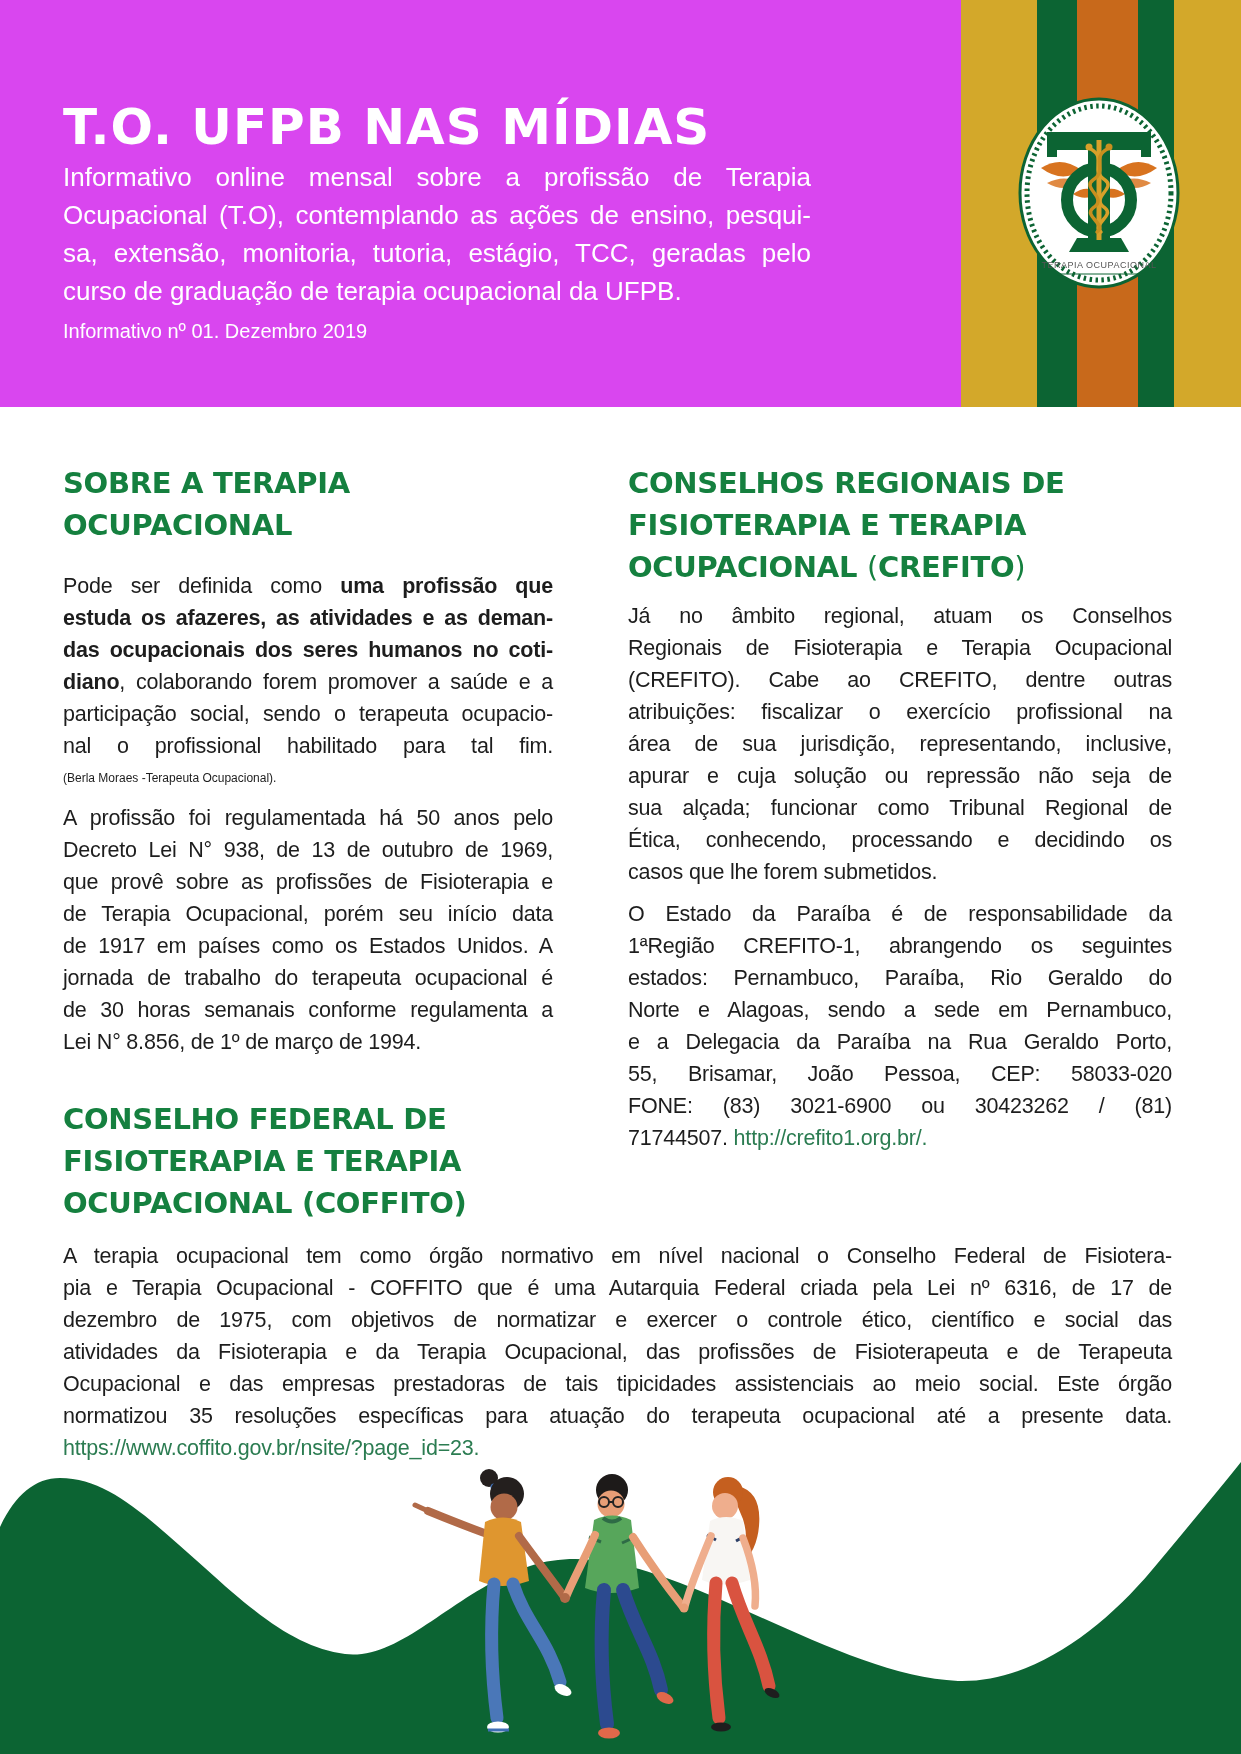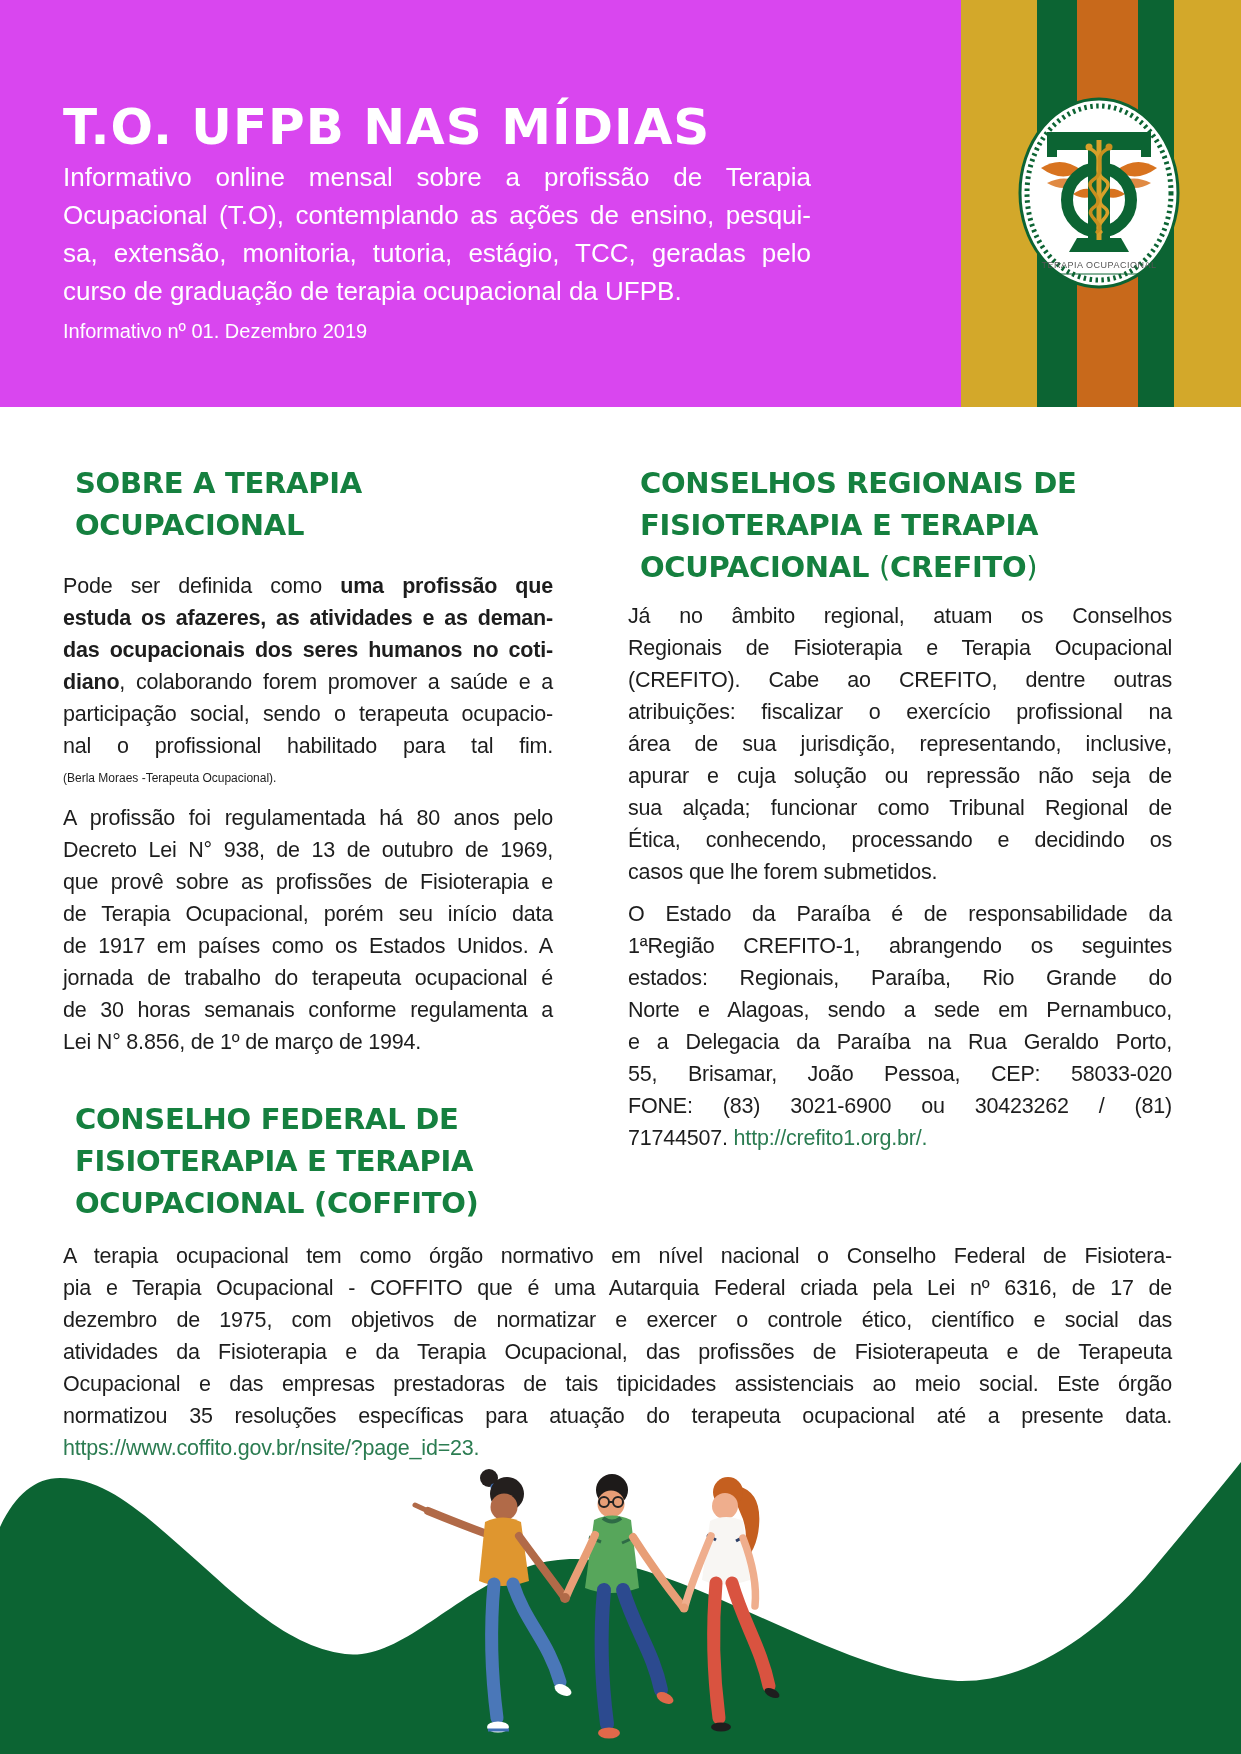--- a/index.html
+++ b/index.html
@@ -25,21 +25,21 @@
 
   .logo{position:absolute;left:1017px;top:96px;width:164px;height:194px;}
 
   
   .col{position:absolute;top:462px;}
   .col-left{left:63px;width:490px;}
   .col-right{left:628px;width:544px;}
 
   .heading{margin:0;font-family:"DejaVu Sans",sans-serif;font-weight:bold;font-size:29px;
            line-height:42px;color:#15803f;letter-spacing:-0.3px;}
-  .heading .tline{text-align:left;text-align-last:left;white-space:nowrap;margin-left:12px;}
+  .heading .tline{text-align:left;text-align-last:left;white-space:nowrap;}
   .paren{font-weight:normal;}
 
   .para{font-size:21.5px;line-height:32px;letter-spacing:-0.2px;}
   .para .tline{text-align:justify;text-align-last:justify;}
   .para .tline-last{text-align-last:left;}
   .bold{font-weight:bold;}
   .small{font-size:12px;letter-spacing:0;}
   .small-line{line-height:27px;}
 
   .mt24{margin-top:24px;}
@@ -122,21 +122,21 @@
     <div class="para mt24">
         <div class="tline"><span>Pode ser definida como </span><span class="bold">uma profissão que</span></div>
         <div class="tline"><span class="bold">estuda os afazeres, as atividades e as deman-</span></div>
         <div class="tline"><span class="bold">das ocupacionais dos seres humanos no coti-</span></div>
         <div class="tline"><span class="bold">diano</span><span>, colaborando forem promover a saúde e a</span></div>
         <div class="tline"><span>participação social, sendo o terapeuta ocupacio-</span></div>
         <div class="tline"><span>nal o profissional habilitado para tal fim.</span></div>
         <div class="tline tline-last small-line"><span class="small">(Berla Moraes -Terapeuta Ocupacional).</span></div>
       </div>
     <div class="para mt10">
-        <div class="tline"><span>A profissão foi regulamentada há 80 anos pelo</span></div>
+        <div class="tline"><span>A profissão foi regulamentada há 50 anos pelo</span></div>
         <div class="tline"><span>Decreto Lei N° 938, de 13 de outubro de 1969,</span></div>
         <div class="tline"><span>que provê sobre as profissões de Fisioterapia e</span></div>
         <div class="tline"><span>de Terapia Ocupacional, porém seu início data</span></div>
         <div class="tline"><span>de 1917 em países como os Estados Unidos. A</span></div>
         <div class="tline"><span>jornada de trabalho do terapeuta ocupacional é</span></div>
         <div class="tline"><span>de 30 horas semanais conforme regulamenta a</span></div>
         <div class="tline tline-last"><span>Lei N° 8.856, de 1º de março de 1994.</span></div>
       </div>
     <h2 class="heading mt40">
         <div class="tline"><span>CONSELHO FEDERAL DE</span></div>
@@ -162,21 +162,21 @@
         <div class="tline"><span>atribuições: fiscalizar o exercício profissional na</span></div>
         <div class="tline"><span>área de sua jurisdição, representando, inclusive,</span></div>
         <div class="tline"><span>apurar e cuja solução ou repressão não seja de</span></div>
         <div class="tline"><span>sua alçada; funcionar como Tribunal Regional de</span></div>
         <div class="tline"><span>Ética, conhecendo, processando e decidindo os</span></div>
         <div class="tline tline-last"><span>casos que lhe forem submetidos.</span></div>
       </div>
     <div class="para mt10">
         <div class="tline"><span>O Estado da Paraíba é de responsabilidade da</span></div>
         <div class="tline"><span>1ªRegião CREFITO-1, abrangendo os seguintes</span></div>
-        <div class="tline"><span>estados: Regionais, Paraíba, Rio Grande do</span></div>
+        <div class="tline"><span>estados: Pernambuco, Paraíba, Rio Geraldo do</span></div>
         <div class="tline"><span>Norte e Alagoas, sendo a sede em Pernambuco,</span></div>
         <div class="tline"><span>e a Delegacia da Paraíba na Rua Geraldo Porto,</span></div>
         <div class="tline"><span>55, Brisamar, João Pessoa, CEP: 58033-020</span></div>
         <div class="tline"><span>FONE: (83) 3021-6900 ou 30423262 / (81)</span></div>
         <div class="tline tline-last"><span>71744507. </span><a class="green-link" href="#">http://crefito1.org.br/.</a></div>
       </div>
   </section>
 
   <section class="bottom">
       <div class="tline"><span>A terapia ocupacional tem como órgão normativo em nível nacional o Conselho Federal de Fisiotera-</span></div>

